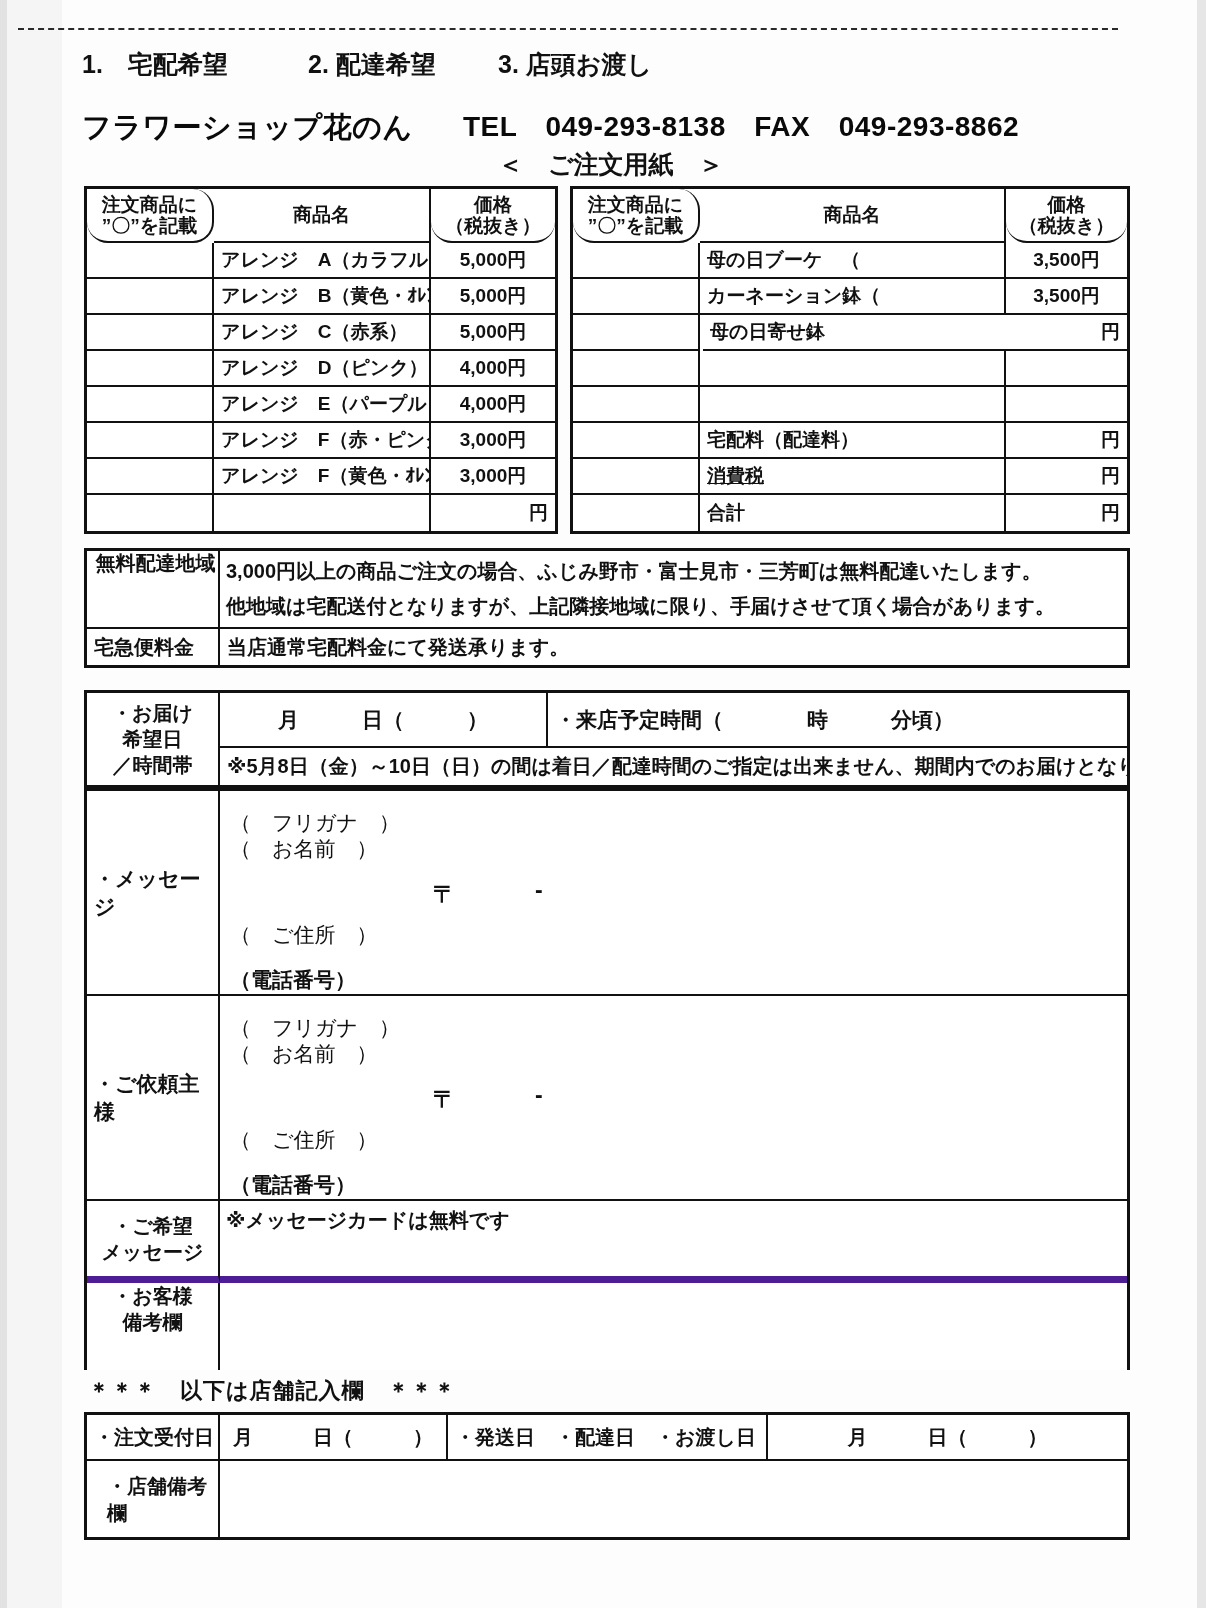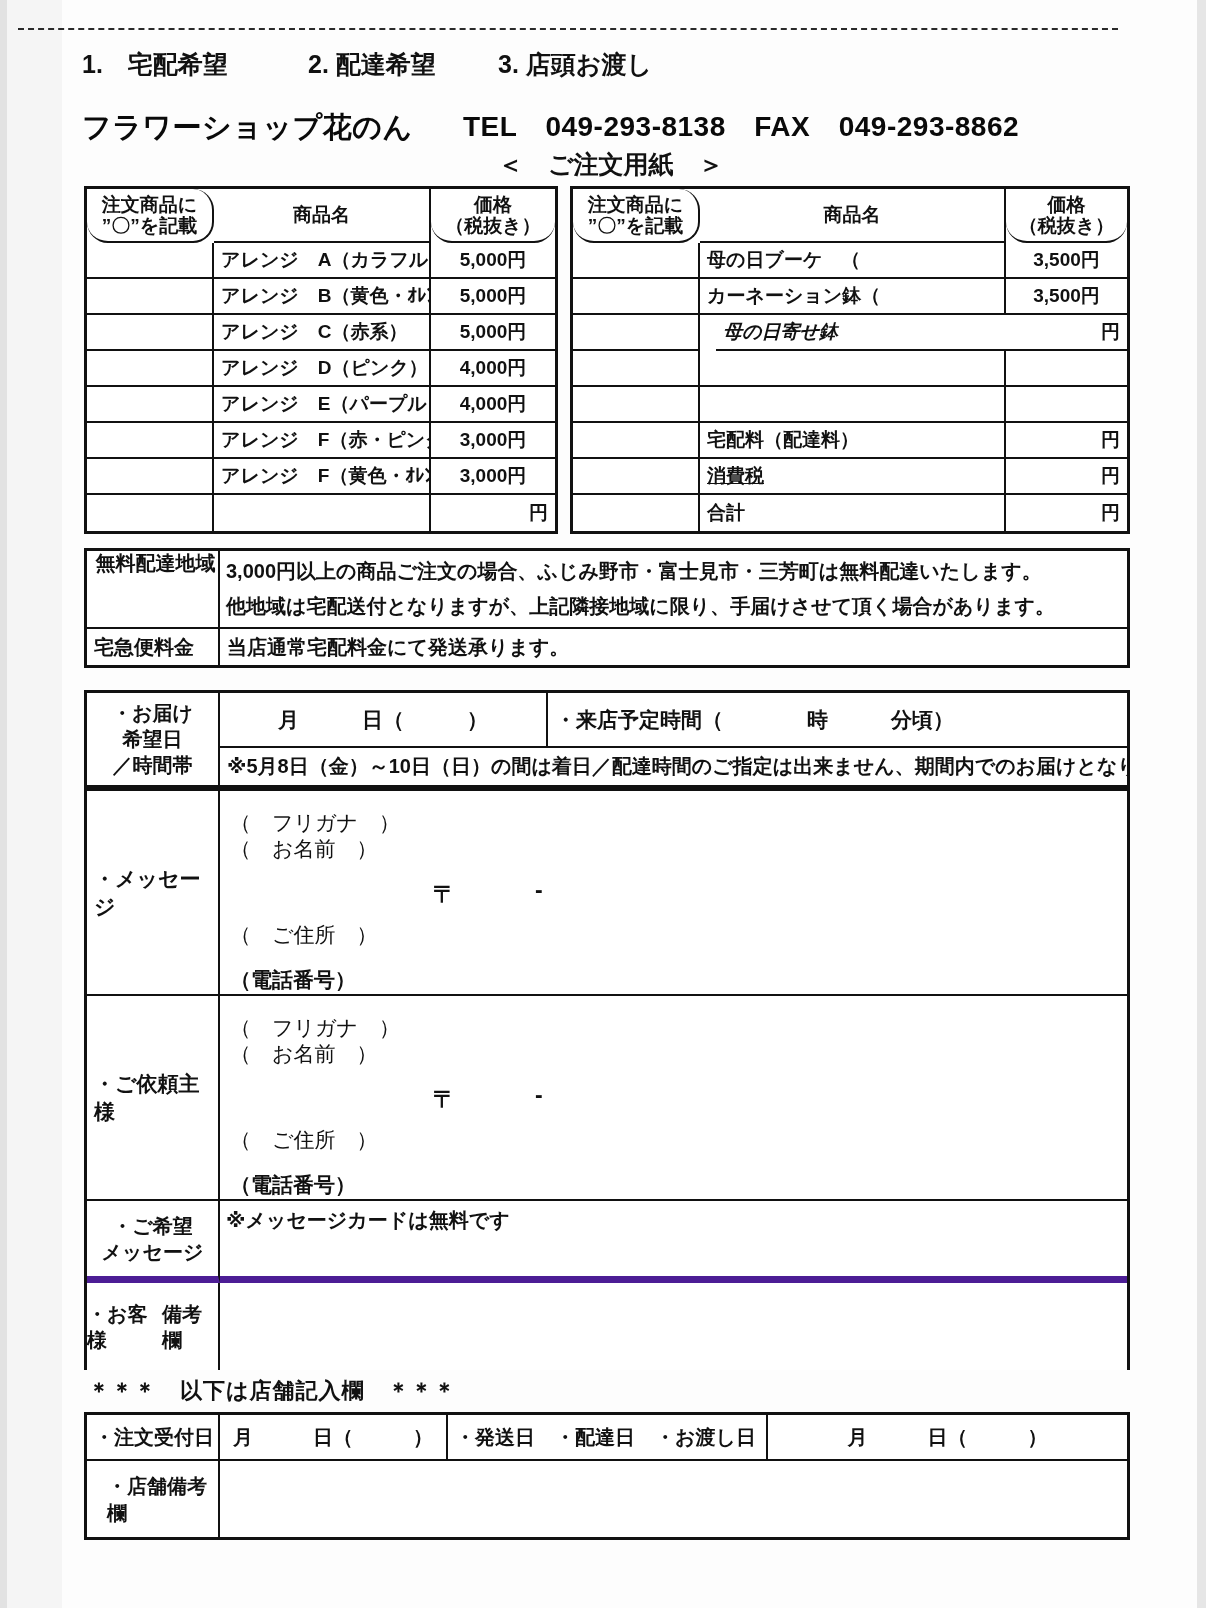--- a/index.html
+++ b/index.html
@@ -251,21 +251,21 @@
 
     <div class="cell" style="left:0;top:54px;width:127px;height:36px;"></div>
     <div class="cell lft bold nowrap" style="left:127px;top:54px;width:306px;height:36px;">母の日ブーケ　（　　　　　　　　）</div>
     <div class="cell ctr bold nr" style="left:433px;top:54px;width:121px;height:36px;">3,500円</div>
 
     <div class="cell" style="left:0;top:90px;width:127px;height:36px;"></div>
     <div class="cell lft bold nowrap" style="left:127px;top:90px;width:306px;height:36px;">カーネーション鉢（　　　　　　　）</div>
     <div class="cell ctr bold nr" style="left:433px;top:90px;width:121px;height:36px;">3,500円</div>
 
     <div class="cell" style="left:0;top:126px;width:127px;height:36px;"></div>
-    <div class="cell lft bold nowrap" style="left:143px;top:126px;width:306px;height:36px;font-style:italic;">母の日寄せ鉢</div>
+    <div class="cell lft bold nowrap" style="left:130px;top:126px;width:306px;height:36px;">母の日寄せ鉢</div>
     <div class="cell rgt bold nr" style="left:433px;top:126px;width:121px;height:36px;">円</div>
 
     <div class="cell" style="left:0;top:162px;width:127px;height:36px;"></div>
     <div class="cell lft bold nowrap" style="left:127px;top:162px;width:306px;height:36px;"></div>
     <div class="cell rgt bold nr" style="left:433px;top:162px;width:121px;height:36px;"></div>
 
     <div class="cell" style="left:0;top:198px;width:127px;height:36px;"></div>
     <div class="cell lft bold nowrap" style="left:127px;top:198px;width:306px;height:36px;"></div>
     <div class="cell rgt bold nr" style="left:433px;top:198px;width:121px;height:36px;"></div>
 
@@ -329,21 +329,21 @@
     </div>
 
     <div class="cell bold thick-b" style="left:0;top:410px;width:133px;height:82px;display:flex;flex-direction:column;align-items:center;justify-content:center;line-height:1.3;font-size:20px;">
       <span>・ご希望</span>
       <span>メッセージ</span>
     </div>
     <div class="cell nr thick-b" style="left:133px;top:410px;width:907px;height:82px;">
       <span class="innertxt bold" style="left:6px;top:6px;">※メッセージカードは無料です</span>
     </div>
 
-    <div class="cell bold nb" style="left:0;top:492px;width:133px;height:87px;display:flex;flex-direction:row;align-items:center;justify-content:flex-start;line-height:1.3;font-size:20px;">
+    <div class="cell bold nb" style="left:0;top:492px;width:133px;height:87px;display:flex;flex-direction:column;align-items:center;justify-content:flex-start;line-height:1.3;font-size:20px;">
       <span>・お客様</span>
       <span>備考欄</span>
     </div>
     <div class="cell nr nb" style="left:133px;top:492px;width:907px;height:87px;"></div>
   </div>
 
   <div class="shopnote">＊＊＊　以下は店舗記入欄　＊＊＊</div>
 
   <div class="tbl" id="tbl-shop">
     <div class="cell bold lft" style="left:0;top:0;width:133px;height:46px;font-size:20px;">・注文受付日</div>

